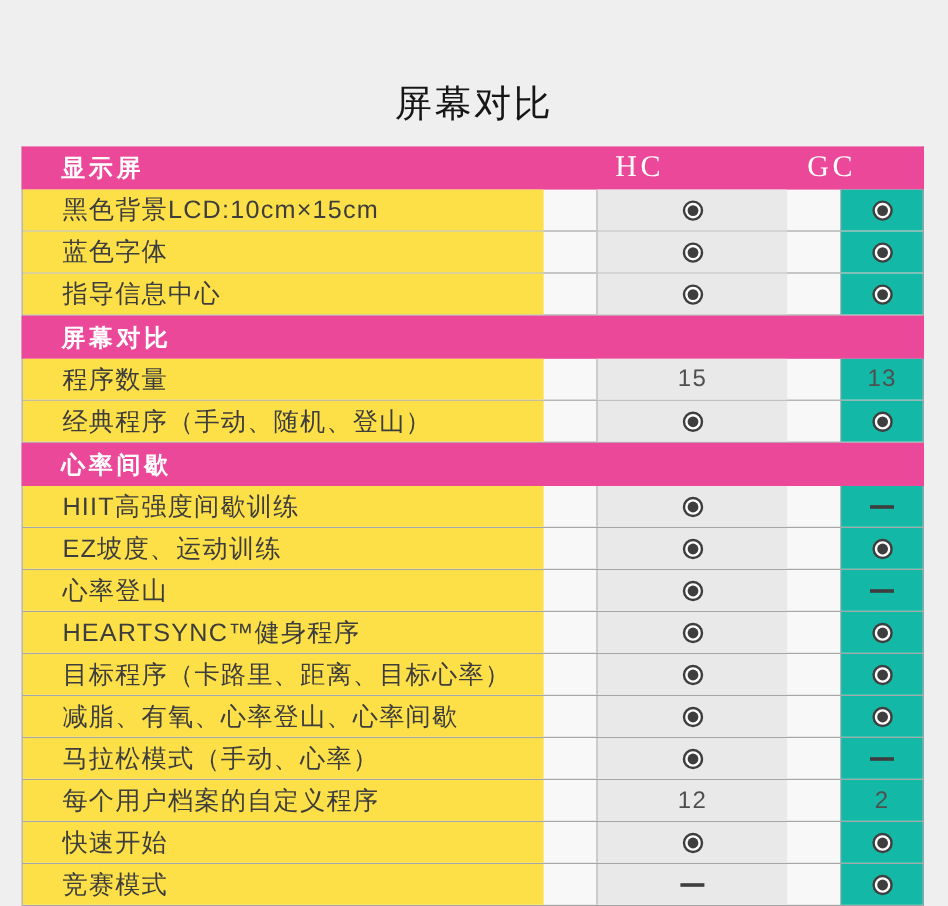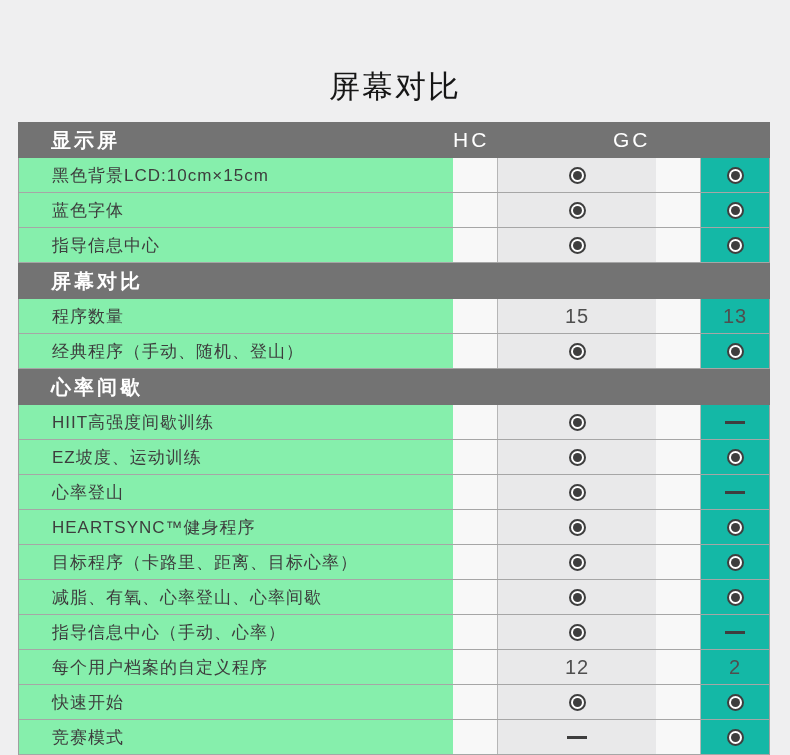--- a/index.html
+++ b/index.html
@@ -27,54 +27,55 @@
     width: 752px;
     box-sizing: border-box;
     border-left: 1px solid #a0a0a0;
     border-right: 1px solid #a0a0a0;
     background: #f8f8f8;
   }
   .band {
     display: flex;
     align-items: center;
     height: 36px;
-    background: #737373;
+    background: #ec4899;
     margin: 0 -1px;           
   }
   .band-label {
     flex: 0 0 435px;
     box-sizing: border-box;
     padding-left: 33px;
     color: #ffffff;
     font-size: 20px;
     font-weight: bold;
     letter-spacing: 3px;
     white-space: nowrap;
   }
   .band-col {
     flex: 0 0 160px;
-    text-align: left;
+    text-align: center;
     color: #ffffff;
-    font-size: 21px;
+    font-size: 25px;
     letter-spacing: 3px;
+    font-family: Liberation Serif, serif;
   }
   .row {
     display: flex;
     height: 35px;
     box-sizing: border-box;
     border-bottom: 1px solid #a6a6a6;
   }
   .cell-label {
     flex: 0 0 434px;
     box-sizing: border-box;
     display: flex;
     align-items: center;
     padding-left: 33px;
-    background: #86efac;
-    font-size: 17px;
+    background: #fde047;
+    font-size: 21px;
     letter-spacing: 1px;
     color: #3d3d3d;
     white-space: nowrap;
     overflow: hidden;
   }
   .cell-val {
     box-sizing: border-box;
     display: flex;
     align-items: center;
     justify-content: center;
@@ -221,21 +222,21 @@
     <div class="row">
       <div class="cell-label">减脂、有氧、心率登山、心率间歇</div>
       <div class="cell-val hc">
         <span class="dot"></span>
       </div>
       <div class="cell-val gc">
         <span class="dot"></span>
       </div>
     </div>
     <div class="row">
-      <div class="cell-label">指导信息中心（手动、心率）</div>
+      <div class="cell-label">马拉松模式（手动、心率）</div>
       <div class="cell-val hc">
         <span class="dot"></span>
       </div>
       <div class="cell-val gc">
         <span class="dash"></span>
       </div>
     </div>
     <div class="row">
       <div class="cell-label">每个用户档案的自定义程序</div>
       <div class="cell-val hc">

